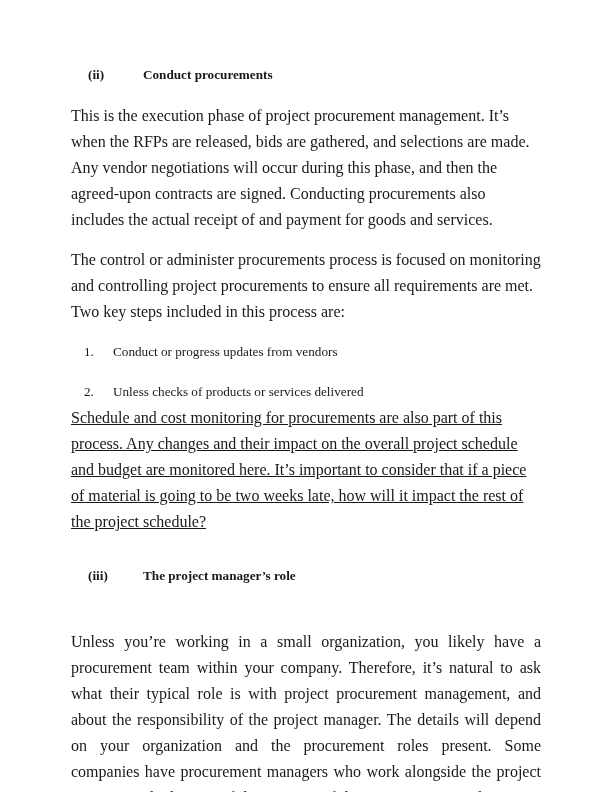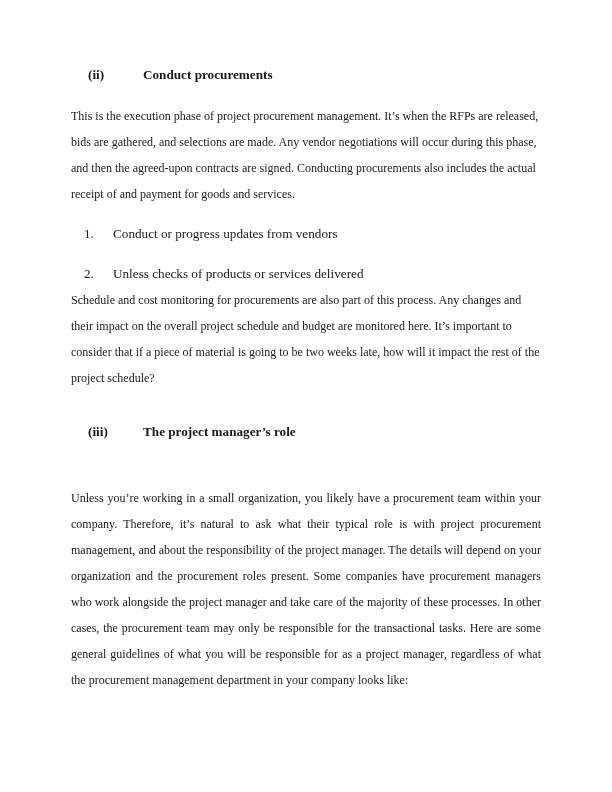--- a/index.html
+++ b/index.html
@@ -40,32 +40,33 @@
     width: 55px;
     margin-left: 17px;
     font-weight: bold;
   }
   .heading .title {
     font-weight: bold;
   }
 
   
   .para {
-    font-size: 12px;
+    font-size: 16px;
     line-height: 26px;
     margin: 0 0 14px 0;
     text-align: left;
   }
   .para.justify {
     text-align: justify;
     text-justify: inter-word;
     margin-top: 40px;
   }
   .para.nogap {
     margin-top: 0;
+    text-decoration: underline;
   }
 
   
   .numlist {
     margin: 0 0 0 0;
     padding: 0;
     list-style: none;
   }
   .numlist li {
     font-size: 13.2px;
@@ -89,20 +90,21 @@
 
 <div class="page">
   <div class="content">
 
     <div class="heading">
       <span class="numeral">(ii)</span><span class="title">Conduct procurements</span>
     </div>
 
     <p class="para">This is the execution phase of project procurement management. It’s when the RFPs are released, bids are gathered, and selections are made. Any vendor negotiations will occur during this phase, and then the agreed-upon contracts are signed. Conducting procurements also includes the actual receipt of and payment for goods and services.</p>
 
+    <p class="para">The control or administer procurements process is focused on monitoring and controlling project procurements to ensure all requirements are met. Two key steps included in this process are:</p>
 
     <ol class="numlist">
       <li>
         <span class="marker">1.</span>
         <span>Conduct or progress updates from vendors</span>
       </li>
       <li style="margin-bottom:0;">
         <span class="marker">2.</span>
         <span>Unless checks of products or services delivered</span>
       </li>

